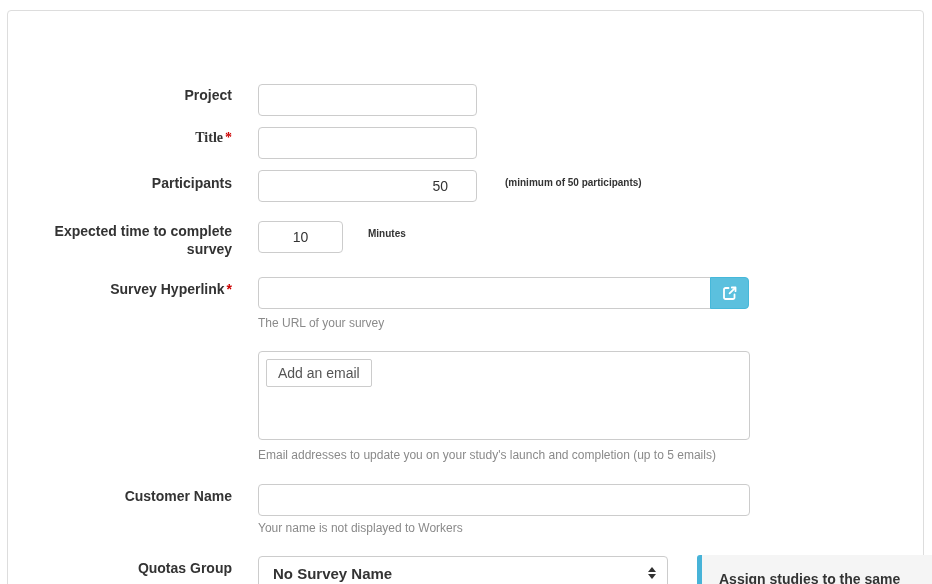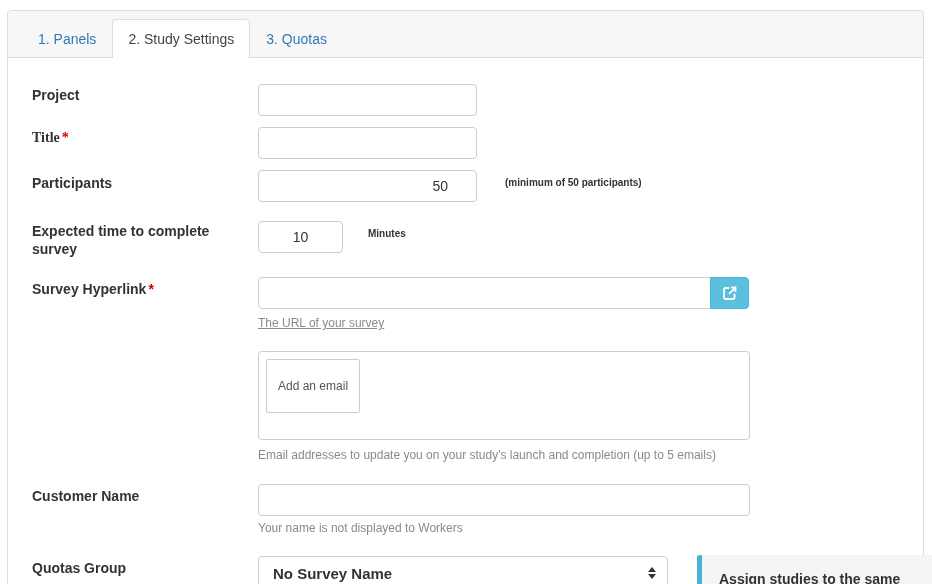--- a/index.html
+++ b/index.html
@@ -28,21 +28,21 @@
     border:1px solid transparent;border-bottom:none;
     border-radius:4px 4px 0 0;box-sizing:border-box;
   }
   .tab.active{
     background:#fff;color:#444;border-color:#ddd;
     height:39px;margin-bottom:-1px;cursor:default;
   }
 
   
   .flabel{
-    position:absolute;left:32px;width:200px;text-align:left;
+    position:absolute;left:32px;width:200px;text-align:right;
     font-size:14px;font-weight:bold;color:#333;line-height:18px;
   }
   .req{color:#c00;font-weight:bold;margin-left:2px;}
   .ctl{
     position:absolute;box-sizing:border-box;height:32px;
     border:1px solid #ccc;border-radius:4px;background:#fff;
     font-family:"Liberation Sans",sans-serif;font-size:14px;color:#333;
     padding:6px 12px;outline:none;
   }
   .help{
@@ -61,23 +61,23 @@
     cursor:pointer;padding:0;
   }
 
   
   .email-box{
     position:absolute;left:258px;top:351px;width:492px;height:89px;
     border:1px solid #ccc;border-radius:4px;background:#fff;box-sizing:border-box;
     cursor:text;
   }
   .email-chip{
-    position:absolute;left:7px;top:7px;padding:19px 11px;
+    position:absolute;left:7px;top:7px;padding:5px 11px;
     border:1px solid #ccc;border-radius:2px;background:#fff;
-    font-size:12px;color:#555;cursor:pointer;white-space:nowrap;
+    font-size:14px;color:#555;cursor:pointer;white-space:nowrap;
   }
 
   
   .select{
     position:absolute;left:258px;top:556px;width:410px;height:34px;
     border:1px solid #ccc;border-radius:4px;background:#fff;box-sizing:border-box;
     display:flex;align-items:center;padding-left:14px;cursor:pointer;
   }
   .select-text{font-size:15px;font-weight:bold;color:#333;}
   .stepper{
@@ -95,25 +95,20 @@
   }
   .callout-text{font-size:14px;font-weight:bold;color:#333;line-height:19px;}
 </style>
 </head>
 <body>
 
 <div class="page">
 
   <div class="panel-bg"></div>
 
-  <div class="tab-strip">
-    <div class="tab">1. Panels</div>
-    <div class="tab active">2. Study Settings</div>
-    <div class="tab">3. Quotas</div>
-  </div>
 
   <div class="flabel" style="top:86px;">
     <span>Project</span>
   </div>
   <input class="ctl" style="left: 258px; top: 84px; width: 219px;" value="">
 
   <div class="flabel" style="top:129px;font-family:Liberation Serif, serif;">
     <span>Title</span><span class="req">*</span>
   </div>
   <input class="ctl" style="left: 258px; top: 127px; width: 219px;" value="">
@@ -136,21 +131,21 @@
   <input class="ctl url-input" style="left: 258px; top: 277px; width: 453px;" value="">
   <button class="url-btn">
     <span style="display:flex;">
       <svg width="16" height="16" viewBox="0 0 16 16" fill="none" stroke="#ffffff" stroke-width="1.8" stroke-linecap="round" stroke-linejoin="round">
         <path d="M12.5 9.5v3a1.5 1.5 0 0 1-1.5 1.5H3.5A1.5 1.5 0 0 1 2 12.5V4.5A1.5 1.5 0 0 1 3.5 3h3"></path>
         <path d="M9.8 2.5h3.7v3.7"></path>
         <path d="M13.2 2.8L7.6 8.4"></path>
       </svg>
     </span>
   </button>
-  <div class="help" style="left:258px;top:316px;text-decoration:underline;">The URL of your survey</div>
+  <div class="help" style="left:258px;top:316px;">The URL of your survey</div>
 
   <div class="email-box">
     <div class="email-chip">Add an email</div>
   </div>
   <div class="help" style="left:258px;top:448px;">Email addresses to update you on your study's launch and completion (up to 5 emails)</div>
 
   <div class="flabel" style="top:487px;">
     <span>Customer Name</span>
   </div>
   <input class="ctl" style="left: 258px; top: 484px; width: 492px;" value="">

